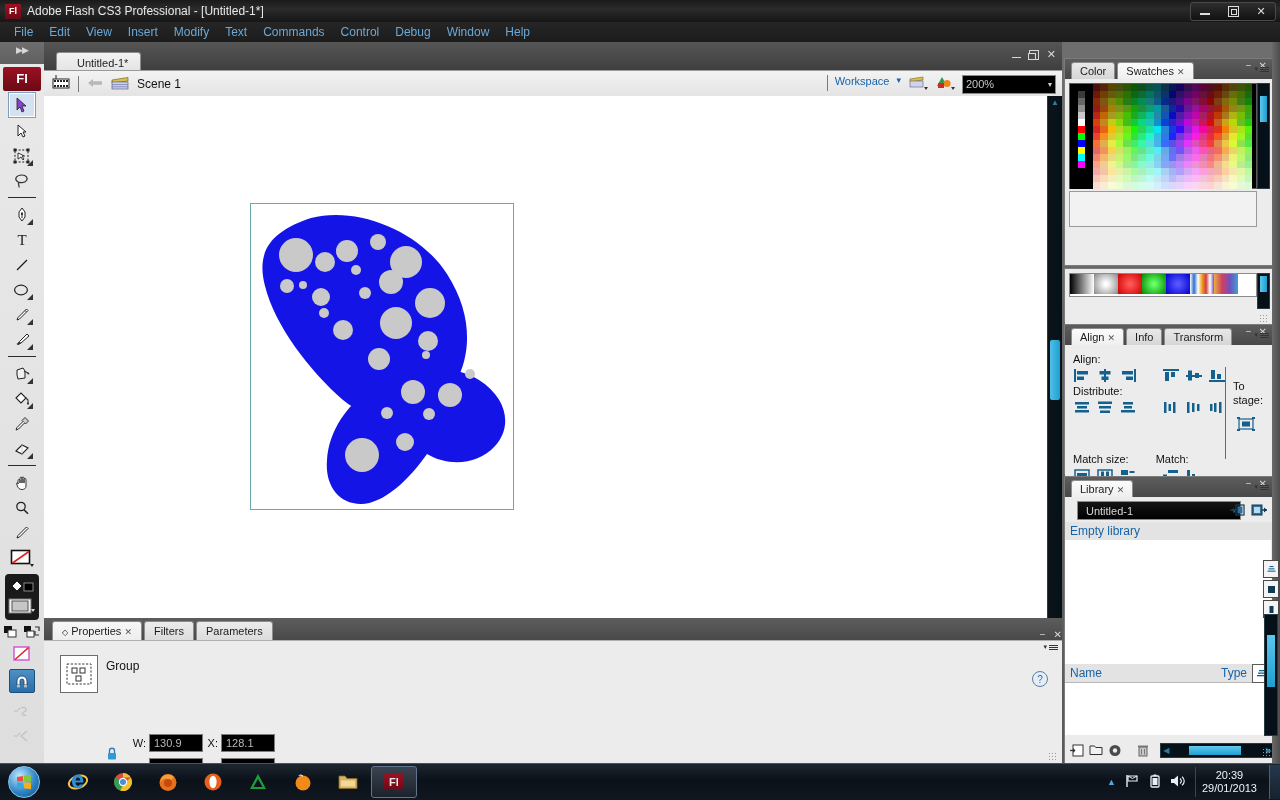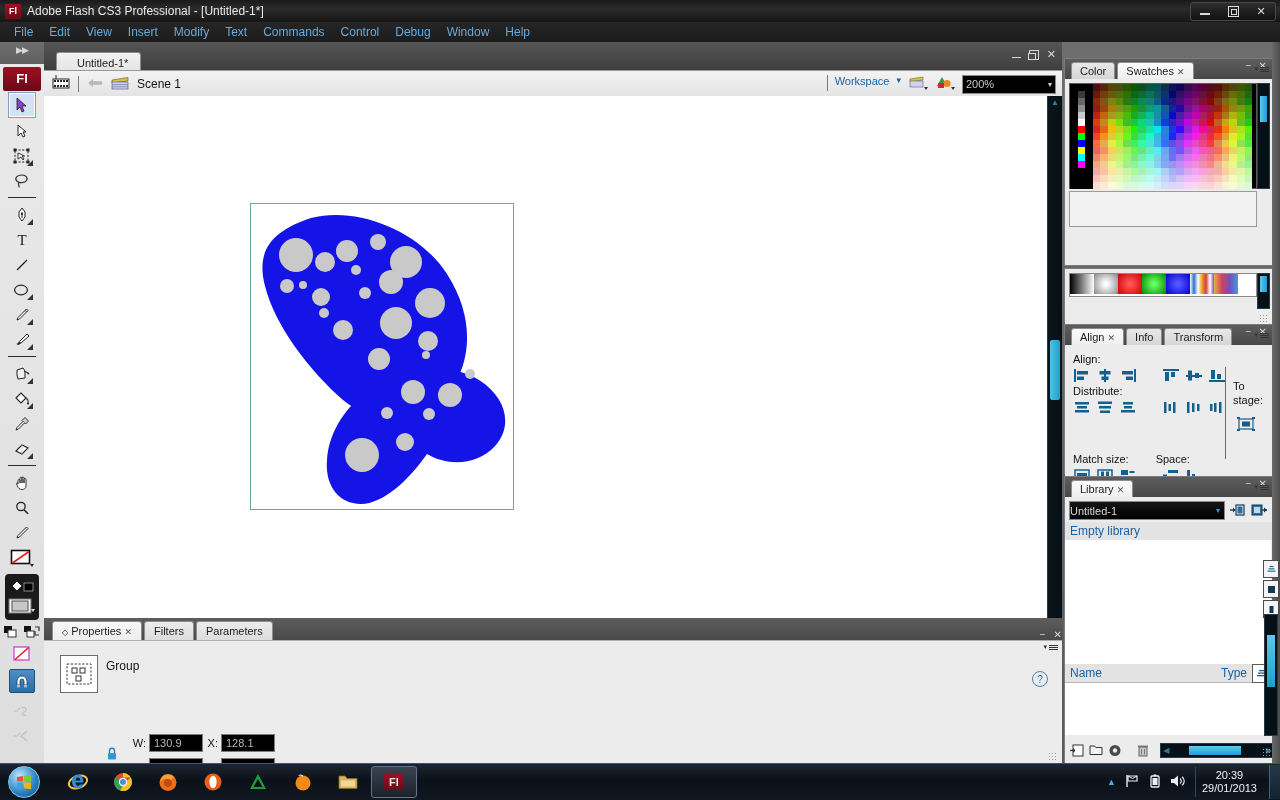--- a/index.html
+++ b/index.html
@@ -208,22 +208,22 @@
   .sec-label{font-size:11px;color:#111;margin:2px 0 3px 0;}
   .icon-row{display:flex;align-items:center;gap:6px;}
   .icon-row .gap{width:14px;}
   .al-ico{width:17px;height:15px;display:flex;align-items:center;justify-content:center;}
   .al-divider{position:absolute;left:160px;top:22px;width:1px;height:92px;background:#6a6a6a;}
   .tostage{position:absolute;left:168px;top:34px;font-size:11px;color:#111;line-height:14px;}
 
   
   #library-panel{top:434px;height:286px;}
   #library-body{height:264px;background:#ececec;position:relative;}
-  #lib-combo{position:absolute;left:4px;top:4px;width:154px;height:17px;background:linear-gradient(to bottom,#151515,#000);
-    border:1px solid #8a8a8a;color:#d7d7d7;font-size:11px;display:flex;align-items:center;padding-left:0;}
+  #lib-combo{position:absolute;left:12px;top:4px;width:154px;height:17px;background:linear-gradient(to bottom,#151515,#000);
+    border:1px solid #8a8a8a;color:#d7d7d7;font-size:11px;display:flex;align-items:center;padding-left:8px;}
   #lib-combo .ca{margin-left:auto;margin-right:4px;color:#3a8fc0;font-size:8px;}
   #lib-btn1{position:absolute;left:163px;top:4px;width:18px;height:17px;display:flex;align-items:center;justify-content:center;}
   #lib-btn2{position:absolute;left:185px;top:4px;width:18px;height:17px;display:flex;align-items:center;justify-content:center;}
   #lib-empty{position:absolute;left:0;top:25px;width:206px;height:18px;background:#e3e3e3;
     color:#1763a8;font-size:12px;padding-left:5px;line-height:18px;}
   #lib-listarea{position:absolute;left:0;top:43px;width:206px;height:124px;background:#fff;border-bottom:1px solid #b7b7b7;}
   #lib-colheader{position:absolute;left:0;top:167px;width:206px;height:18px;background:#e3e3e3;
     border-bottom:1px solid #b7b7b7;display:flex;align-items:center;}
   #lib-colheader .ch{color:#1763a8;font-size:12px;}
   #lib-colheader .cname{padding-left:5px;}
@@ -1191,21 +1191,21 @@
             <svg width="16" height="13" viewBox="0 0 16 13">
               <rect x="1" y="3" width="2.5" height="7" fill="#14618f"></rect>
               <rect x="5" y="2" width="2.5" height="9" fill="#14618f"></rect>
               <rect x="10" y="1" width="2.5" height="11" fill="#14618f"></rect>
             </svg>
           </span>
       </div>
 
       <div style="display:flex;gap:27px;margin-top:36px;">
         <div class="sec-label">Match size:</div>
-        <div class="sec-label">Space:</div>
+        <div class="sec-label">Match:</div>
       </div>
       <div class="icon-row">
         <span class="al-ico">
             <svg width="16" height="13" viewBox="0 0 16 13">
               <rect x="1" y="1" width="14" height="10" fill="none" stroke="#14618f" stroke-width="1.5"></rect>
               <rect x="3" y="4" width="10" height="5" fill="#14618f"></rect>
             </svg>
           </span>
         <span class="al-ico">
             <svg width="16" height="13" viewBox="0 0 16 13">

